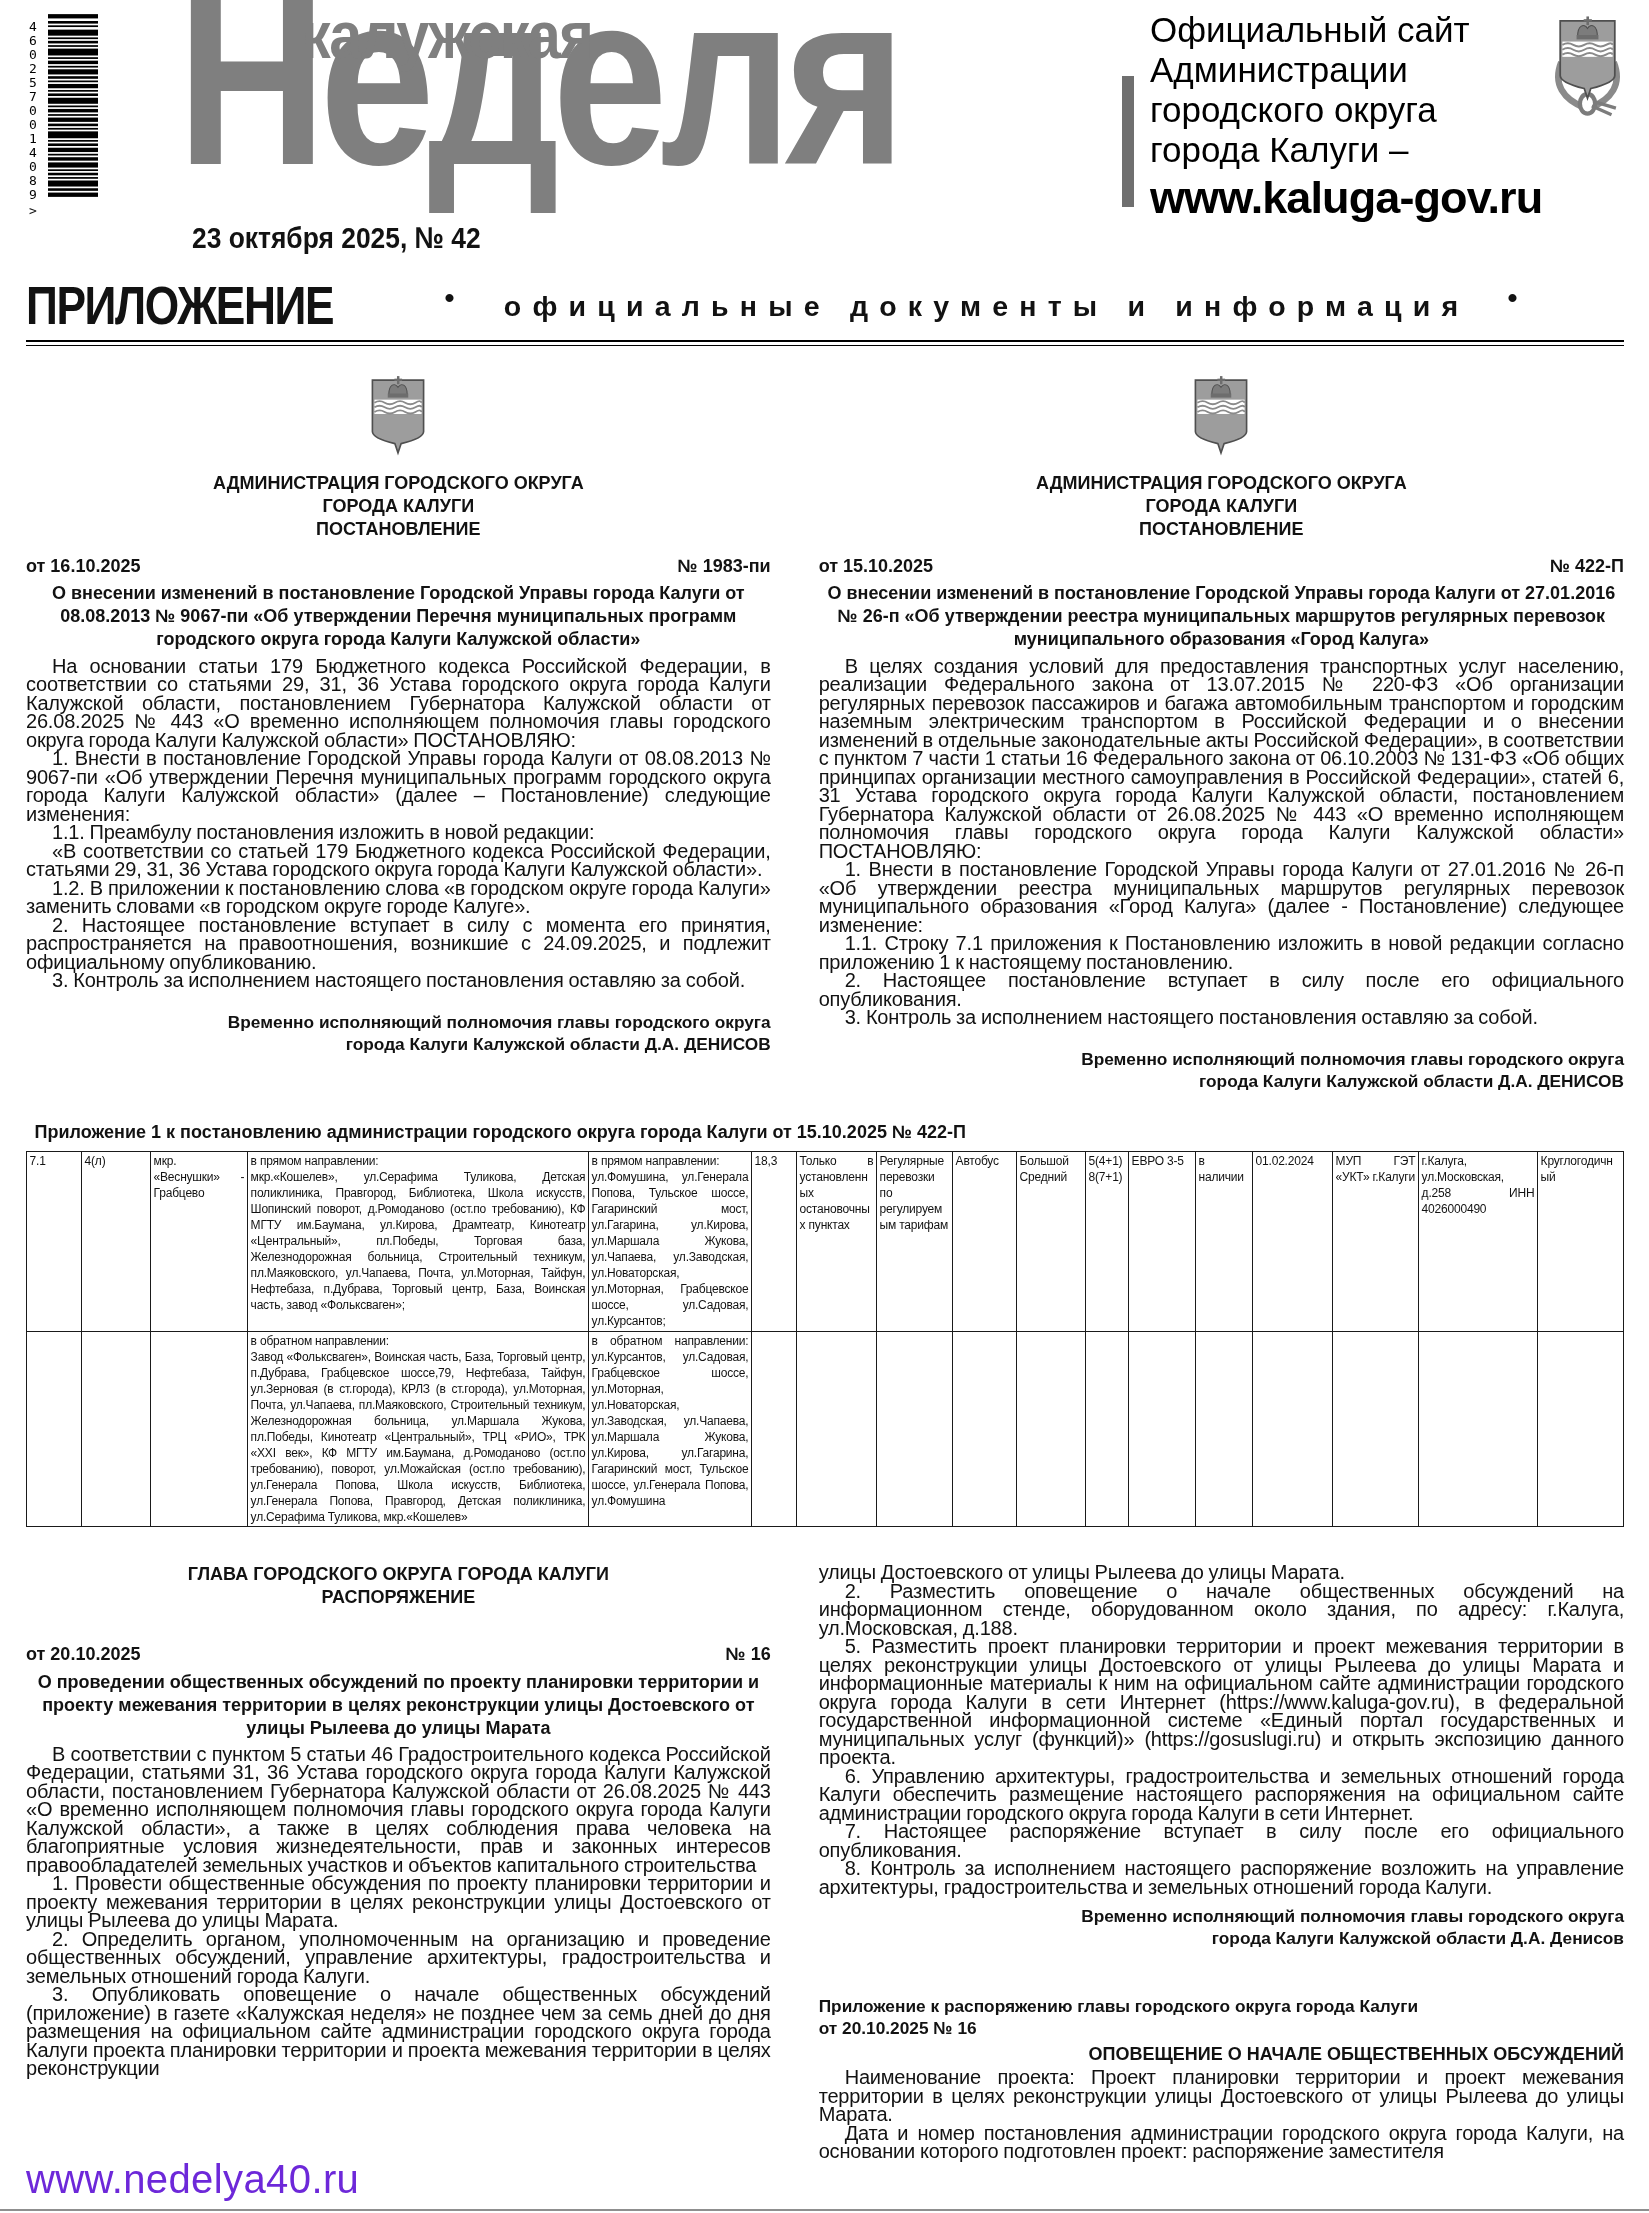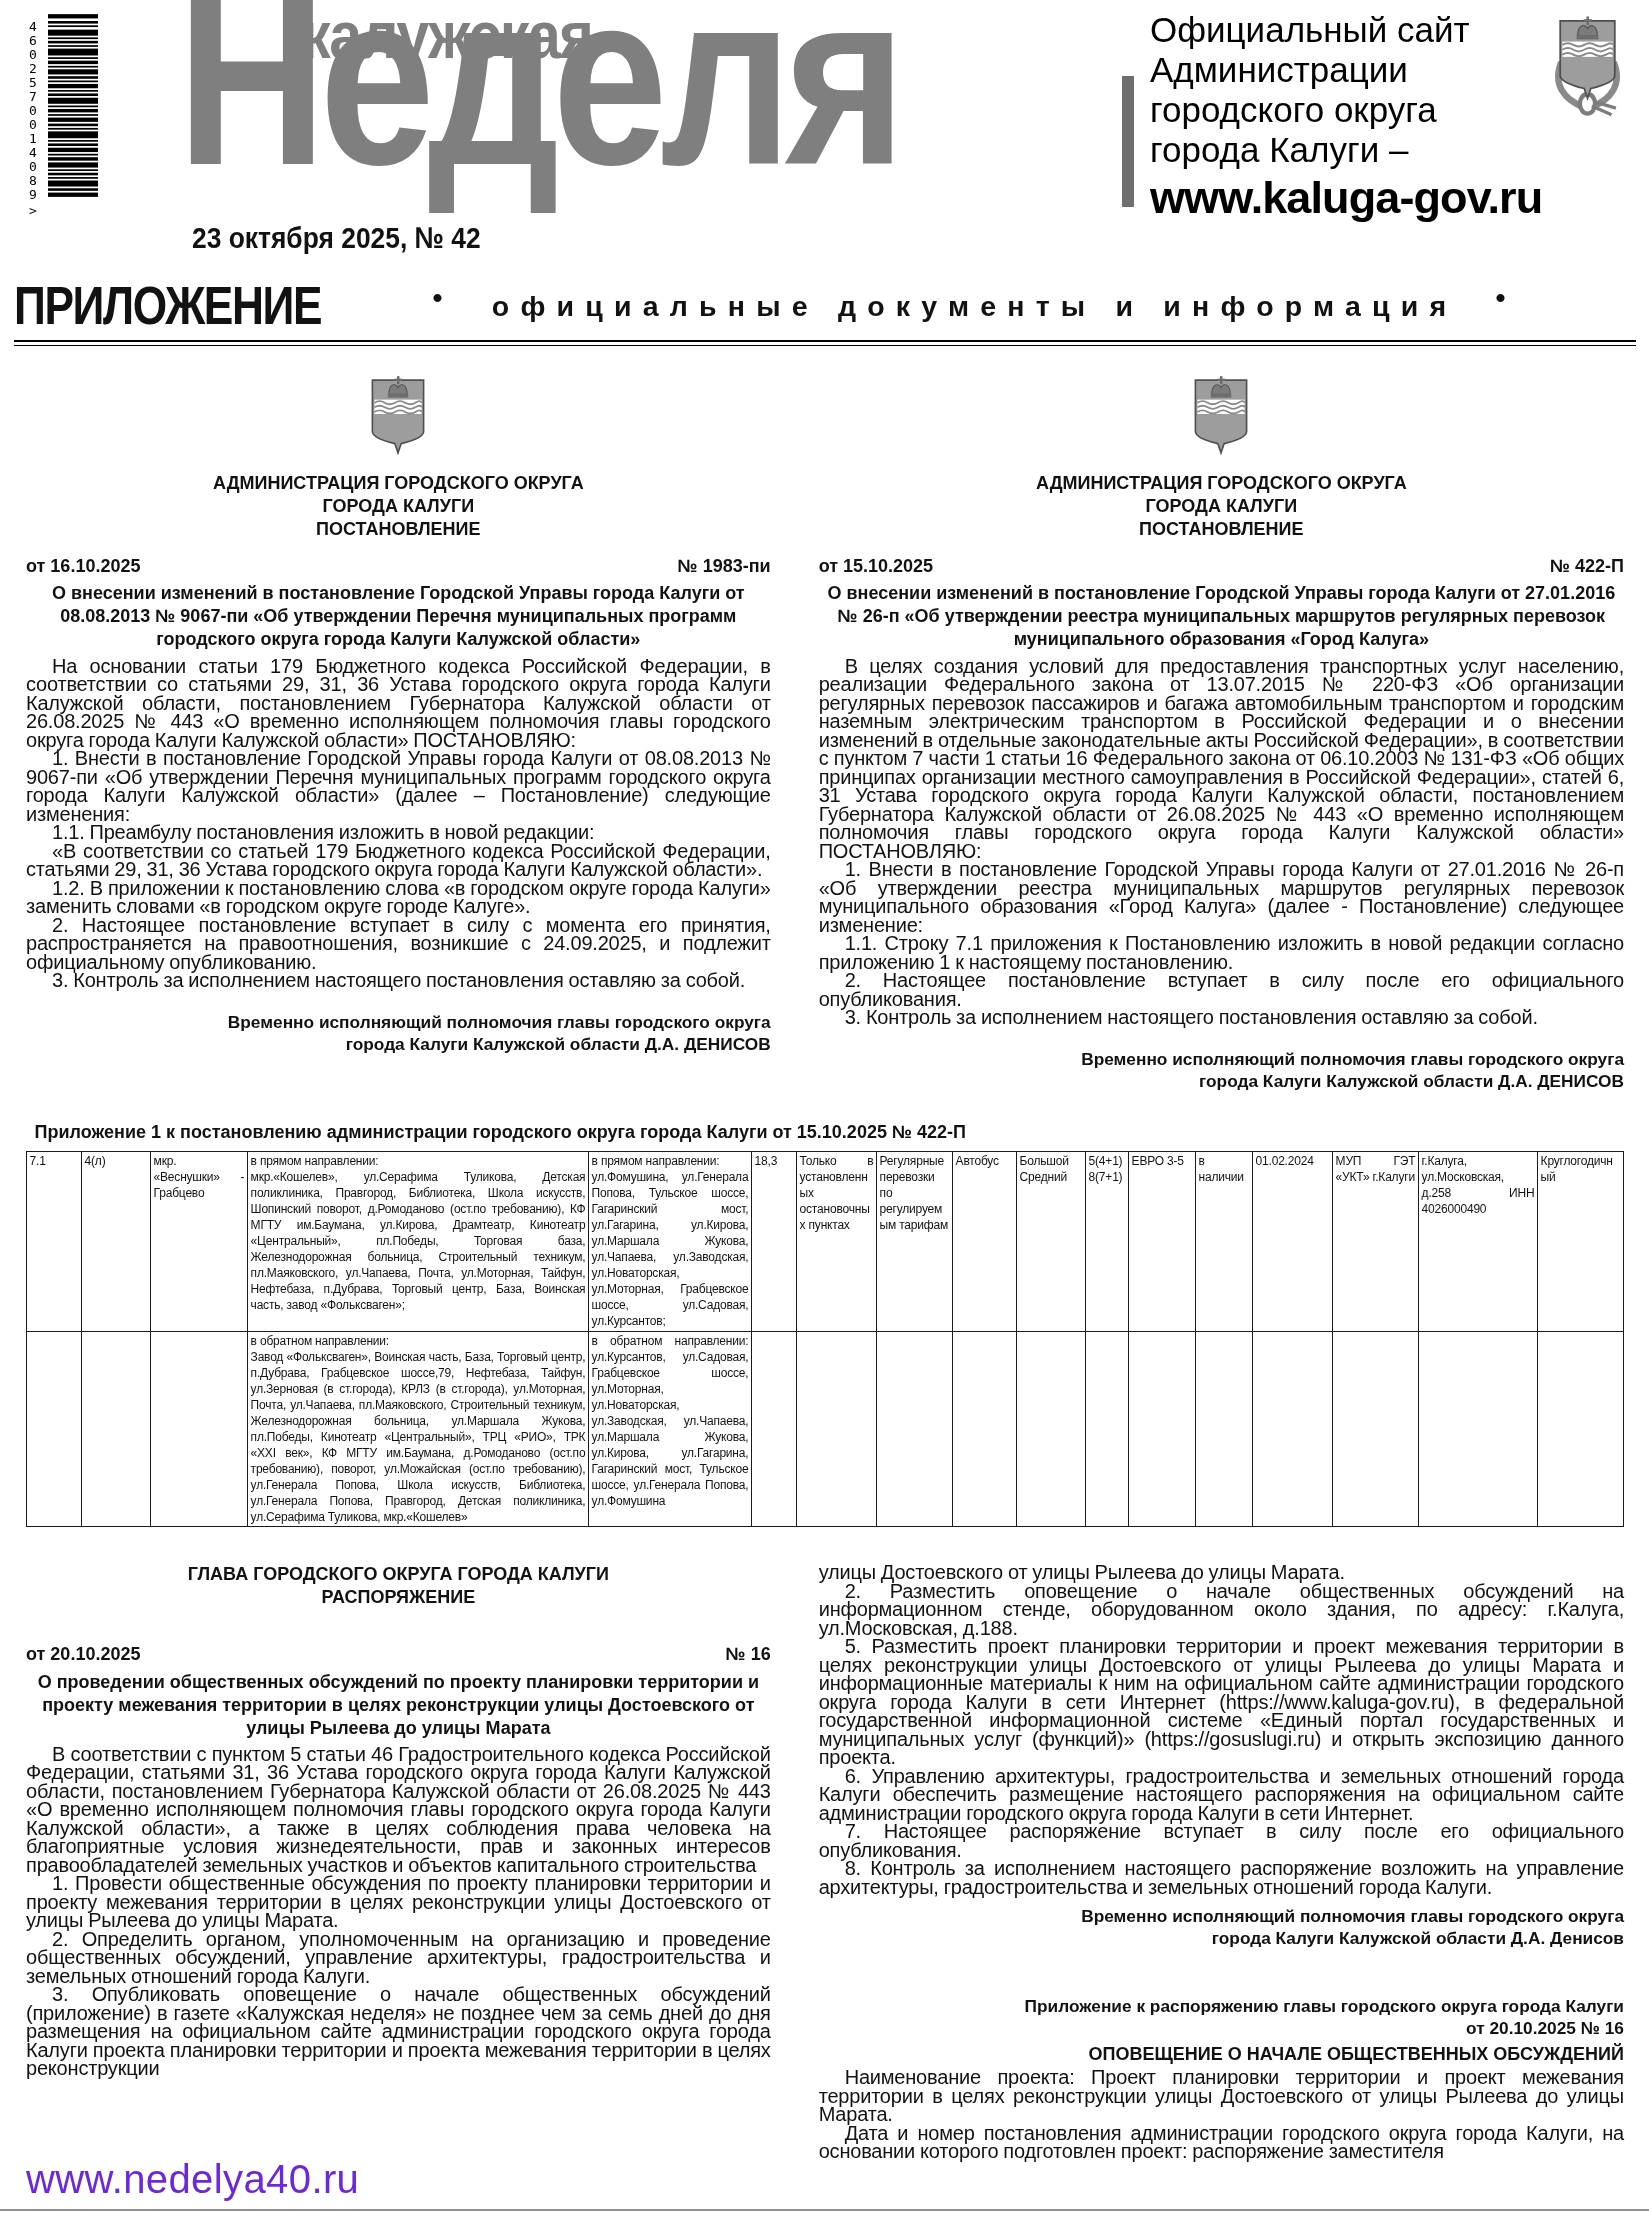--- a/index.html
+++ b/index.html
@@ -20,41 +20,41 @@
     font-size:66px;line-height:66px;transform:scaleX(.9);transform-origin:left top;letter-spacing:-1.7px;}
   .masthead-main{position:absolute;left:177px;top:-45px;color:#7f7f7f;font-weight:bold;
     font-size:247px;line-height:1;transform:scaleX(.84);transform-origin:left top;letter-spacing:-8.6px;}
   .issue-line{position:absolute;left:192px;top:221px;font-weight:bold;font-size:30px;
     transform:scaleX(.88);transform-origin:left top;}
   .hdr-divider{position:absolute;left:1122px;top:76px;width:12px;height:131px;background:#6f6f6f;}
   .site-block{position:absolute;left:1150px;top:10.4px;width:398px;font-size:35px;line-height:40px;color:#000;}
   .site-url{font-weight:bold;font-size:45px;line-height:48px;margin-top:3.5px;letter-spacing:-0.9px;}
   .arms-large{position:absolute;left:1546px;top:8.6px;}
   
-  .band{margin:0 14px;position:relative;}
+  .band{margin:0 26px;position:relative;}
   .band-title{display:inline-block;font-weight:bold;font-size:54px;line-height:55px;
     transform:scaleX(.82);transform-origin:left bottom;letter-spacing:-1.7px;}
   .band-sub{display:inline-block;font-weight:bold;font-size:28.5px;letter-spacing:11.2px;
     margin-left:40px;vertical-align:8.6px;}
   .band-bullet{font-size:28.5px;font-weight:bold;vertical-align:8.6px;}
   .rule-thick{border-top:2.6px solid #000;margin-top:7px;}
   .rule-thin{border-top:1.3px solid #000;margin-top:2.6px;}
   
   .cols{display:flex;gap:48px;margin:22.5px 26px 0;}
   .col-l{width:46.6%;}
   .col-r{flex:1;}
   .crest{display:block;margin:3.5px auto 14px;}
   .org{text-align:center;font-weight:bold;font-size:18px;line-height:23px;}
   .daterow{display:flex;justify-content:space-between;font-weight:bold;font-size:18px;margin:15.6px 0 5.2px;}
   .doc-title{text-align:center;font-weight:bold;font-size:18px;line-height:23px;margin-bottom:5.2px;}
   p.body{margin:0;font-size:20px;line-height:18.5px;text-align:justify;text-indent:26px;
     letter-spacing:-0.2px;word-spacing:-0.4px;}
   p.noindent{text-indent:0;}
   .sig{margin-top:21px;text-align:right;font-weight:bold;font-size:17.3px;line-height:22.5px;}
-  .appref{margin-top:45px;text-align:right;font-weight:bold;font-size:17.3px;line-height:22.5px;}
+  .appref{margin-top:45px;font-weight:bold;font-size:17.3px;line-height:22.5px;}
   .notice-title{text-align:right;font-weight:bold;font-size:18px;line-height:23px;margin:3.5px 0 1.7px;}
   
   .annex{margin:29px 26px 0;}
   .annex-caption{font-weight:bold;font-size:18px;margin:0 0 8.6px 8.6px;}
   table.reg{width:100%;border-collapse:collapse;table-layout:fixed;}
   table.reg td{border:1.7px solid #1a1a1a;vertical-align:top;font-size:12px;line-height:16px;
     padding:0.9px 2.6px 1.7px;text-align:justify;word-wrap:break-word;letter-spacing:-0.2px;}
   .cell-head{display:block;}
   
   .footer-site{position:absolute;left:26px;bottom:12px;color:#6d28d9;font-size:40px;letter-spacing:0.4px;}

